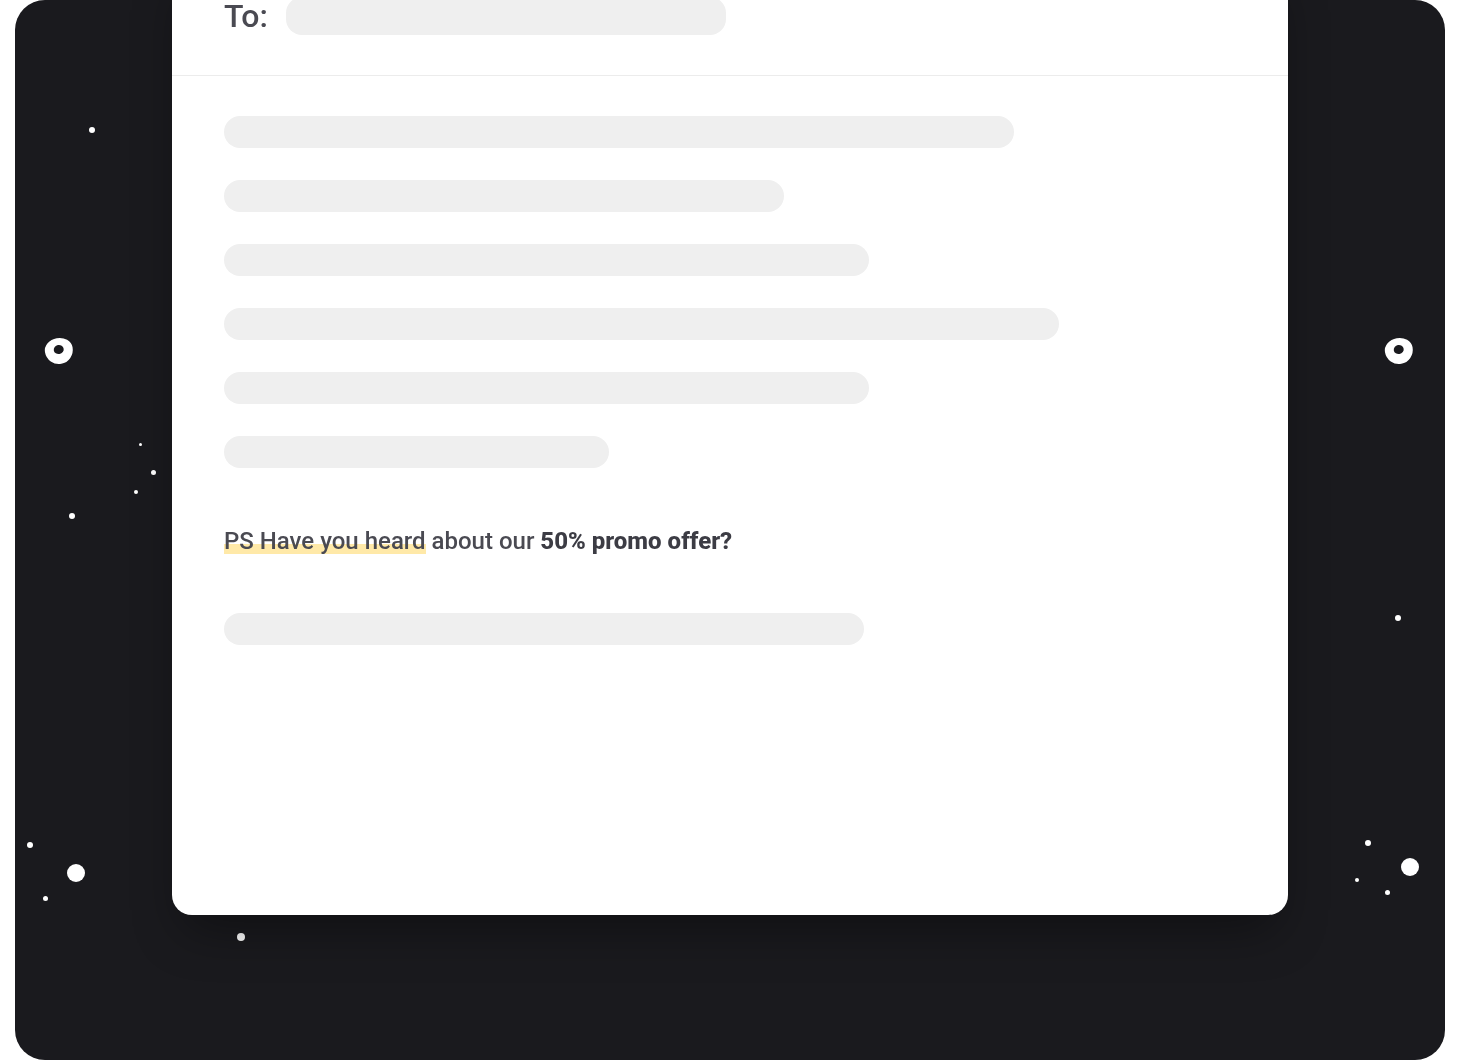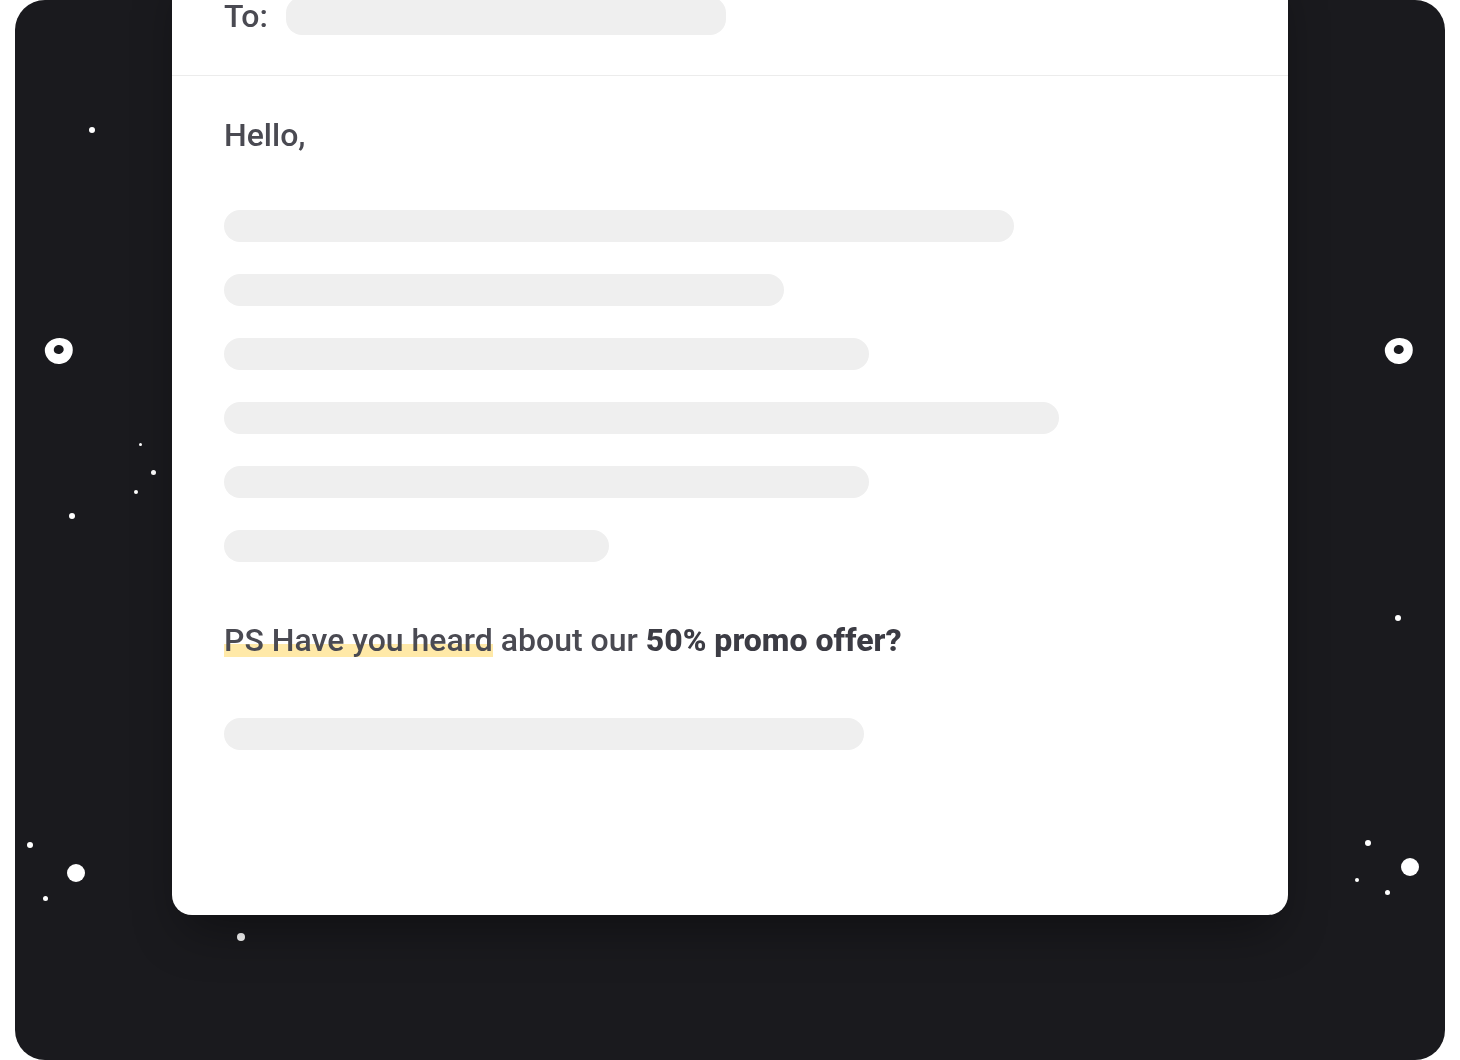--- a/index.html
+++ b/index.html
@@ -97,21 +97,21 @@
   }
 
   .body-placeholders {
     display: flex;
     flex-direction: column;
     gap: 32px;
     margin-bottom: 58px;
   }
 
   .ps-line {
-    font-size: 32px;
+    font-size: 24px;
     color: #4a4a52;
     font-weight: 500;
     margin-bottom: 56px;
     line-height: 1.3;
   }
 
   .ps-line .hl {
     background: linear-gradient(180deg, transparent 60%, #ffe9a8 60%, #ffe9a8 95%, transparent 95%);
   }
 
@@ -154,21 +154,20 @@
 </div>
 
 <div class="card">
 
   <div class="to-row">
     <span class="to-label">To:</span>
     <div class="placeholder to-placeholder"></div>
   </div>
 
   <div class="body-area">
-    <div class="greeting">Hello,</div>
 
     <div class="body-placeholders">
       <div class="placeholder p1"></div>
       <div class="placeholder p2"></div>
       <div class="placeholder p3"></div>
       <div class="placeholder p4"></div>
       <div class="placeholder p5"></div>
       <div class="placeholder p6"></div>
     </div>
 

